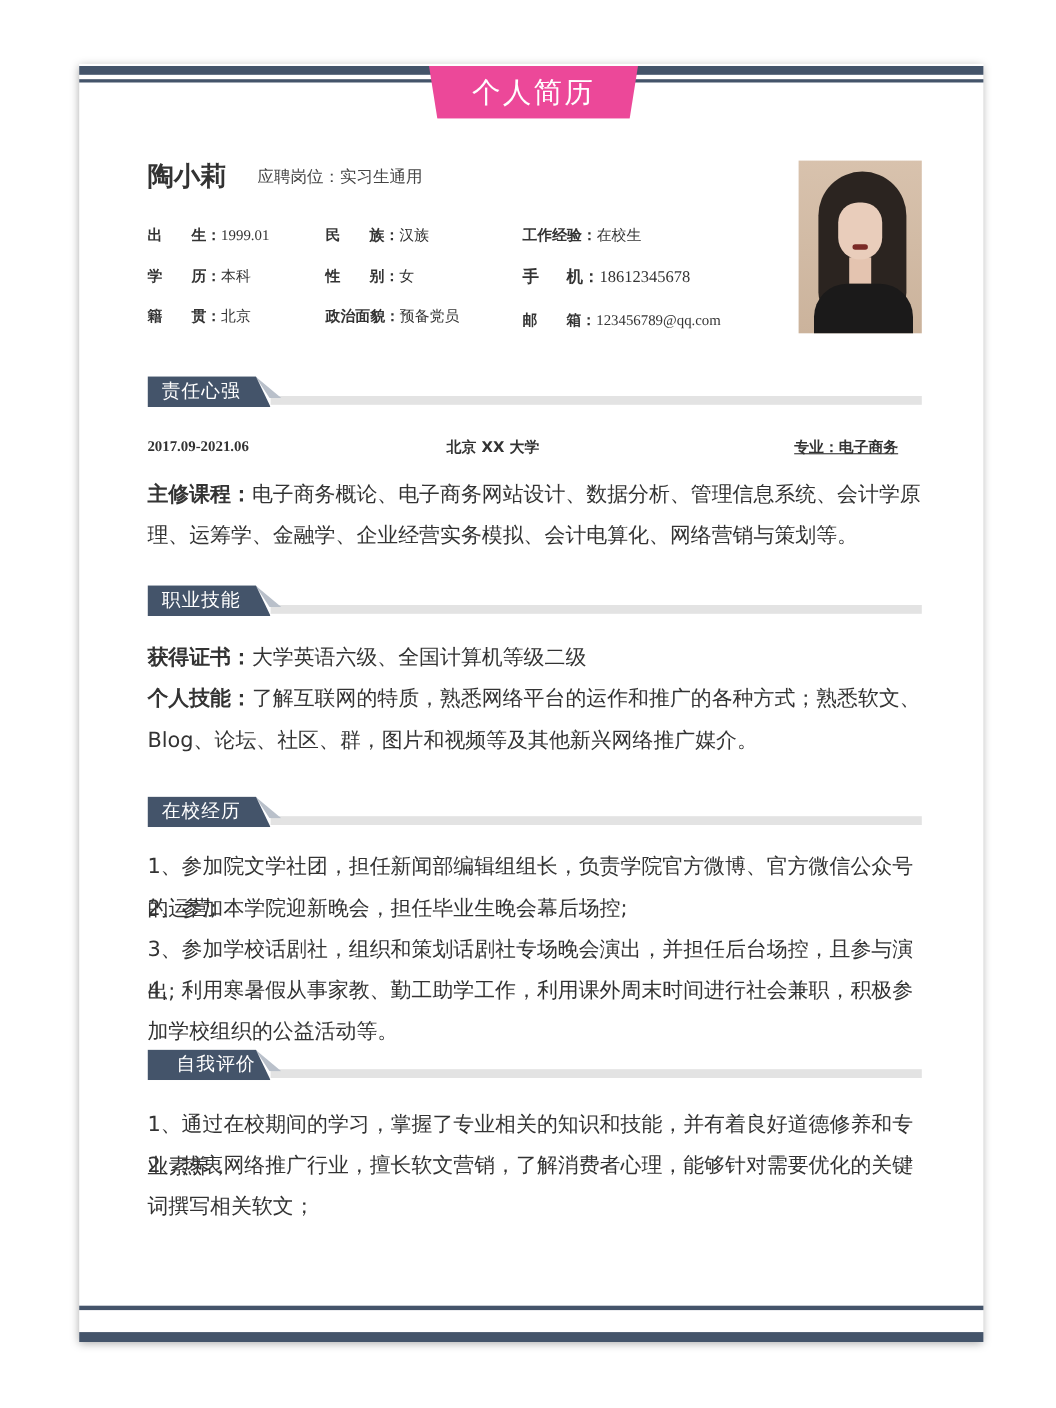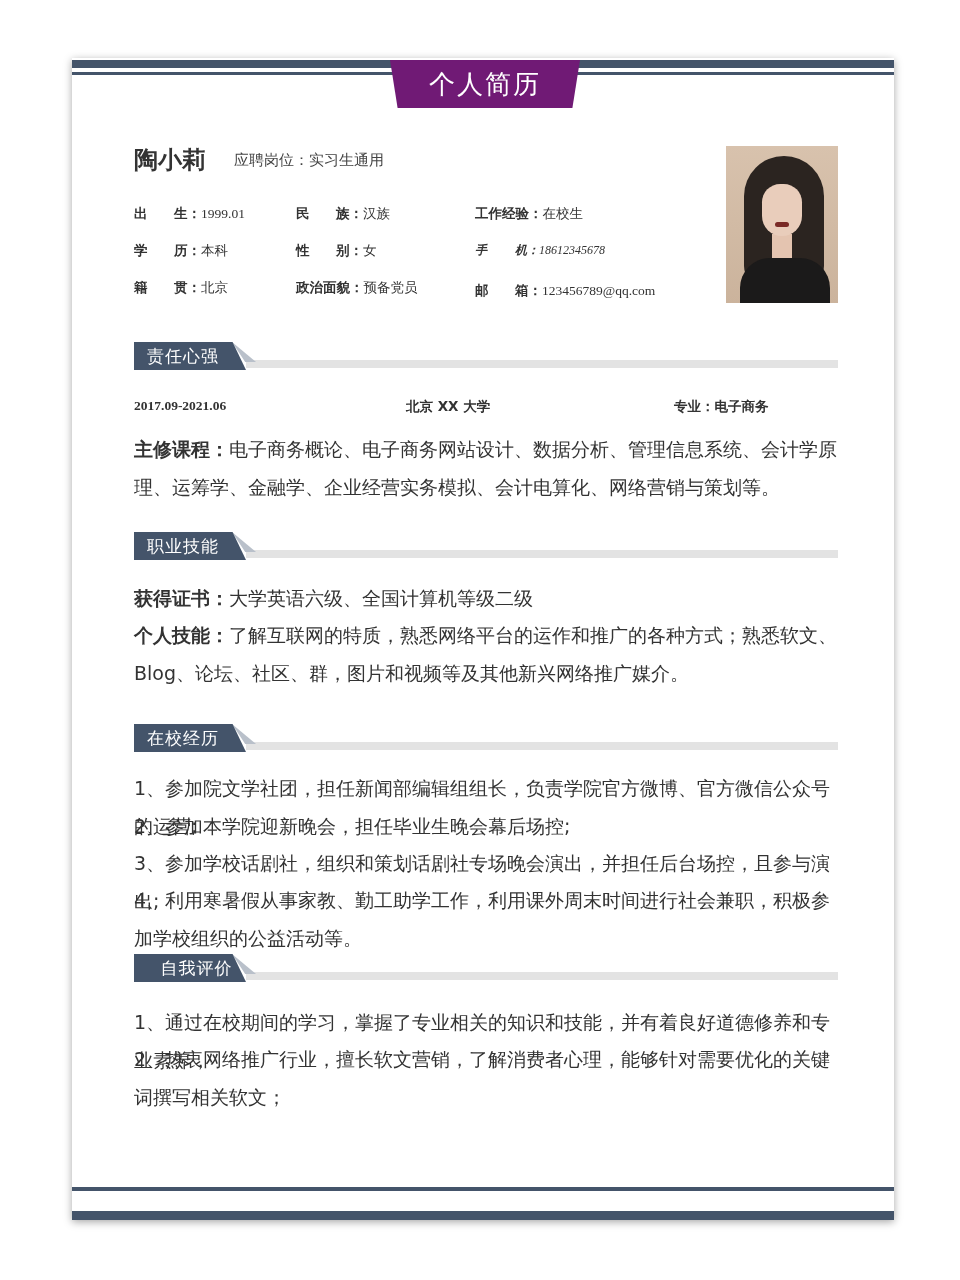--- a/index.html
+++ b/index.html
@@ -8,21 +8,21 @@
     font-family:"DejaVu Sans","Liberation Sans",sans-serif; color:#333;
   }
   .page {
     position:absolute; left:72px; top:58px; width:822px; height:1162px;
     background:#fff;
     box-shadow:0 2px 8px rgba(0,0,0,0.35);
   }
   .bar-top-thick { position:absolute; left:0; right:0; top:2px; height:8px; background:#44546a; }
   .bar-top-thin { position:absolute; left:0; right:0; top:14px; height:3px; background:#44546a; }
   .title-tab {
-    position:absolute; left:318px; top:2px; width:190px; height:48px; background:#701a75;
+    position:absolute; left:318px; top:2px; width:190px; height:48px; background:#ec4899;
     clip-path:polygon(0 0,100% 0,96% 100%,4% 100%);
     display:flex; align-items:center; justify-content:center;
     color:#fff; font-size:26px; letter-spacing:2px;
   }
   .bar-bot-thin { position:absolute; left:0; right:0; bottom:29px; height:4px; background:#44546a; }
   .bar-bot-thick { position:absolute; left:0; right:0; bottom:0; height:9px; background:#44546a; }
 
   .name { position:absolute; left:62px; top:86px; font-size:24px; font-weight:bold; color:#333; }
   .position { position:absolute; left:162px; top:93px; font-size:15px; color:#444; }
   .info-item { position:absolute; white-space:nowrap; }
@@ -76,21 +76,21 @@
   <div class="info-item" style="left:403px;top:147px;font-size:13.5px;">
     <span class="info-label">工作经验：</span><span>在校生</span>
   </div>
 
   <div class="info-item" style="left:62px;top:184px;font-size:13.5px;">
     <span class="info-label" style="display:inline-block;width:40px;">学</span><span class="info-label">历：</span><span>本科</span>
   </div>
   <div class="info-item" style="left:224px;top:184px;font-size:13.5px;">
     <span class="info-label" style="display:inline-block;width:40px;">性</span><span class="info-label">别：</span><span>女</span>
   </div>
-  <div class="info-item" style="left:403px;top:184px;font-size:12px;font-style:italic;">
+  <div class="info-item" style="left:403px;top:184px;font-size:15px;">
     <span class="info-label" style="display:inline-block;width:40px;">手</span><span class="info-label">机：</span><span class="info-val">18612345678</span>
   </div>
 
   <div class="info-item" style="left:62px;top:221px;font-size:13.5px;">
     <span class="info-label" style="display:inline-block;width:40px;">籍</span><span class="info-label">贯：</span><span>北京</span>
   </div>
   <div class="info-item" style="left:224px;top:221px;font-size:13.5px;">
     <span class="info-label">政治面貌：</span><span>预备党员</span>
   </div>
   <div class="info-item" style="left:403px;top:224px;font-size:13.5px;">
@@ -106,21 +106,21 @@
   </div>
 
   <div class="sec-head" style="top:284px;">
     <div class="line"></div>
       <div class="fold"></div>
     <div class="tab">责任心强</div>
   </div>
   <div class="edu-row" style="top:340px;">
     <span class="serif" style="position:absolute;left:0;">2017.09-2021.06</span>
     <span style="position:absolute;left:272px;">北京 XX 大学</span>
-    <span style="position:absolute;left:540px;">专业：电子商务</span>
+    <span style="position:absolute;left:588px;text-decoration:underline;">专业：电子商务</span>
   </div>
   <div class="para" style="top:372px;">
     <b>主修课程：</b><span>电子商务概论、电子商务网站设计、数据分析、管理信息系统、会计学原理、运筹学、金融学、企业经营实务模拟、会计电算化、网络营销与策划等。</span>
   </div>
 
   <div class="sec-head" style="top:474px;">
     <div class="line"></div>
       <div class="fold"></div>
     <div class="tab">职业技能</div>
   </div>

